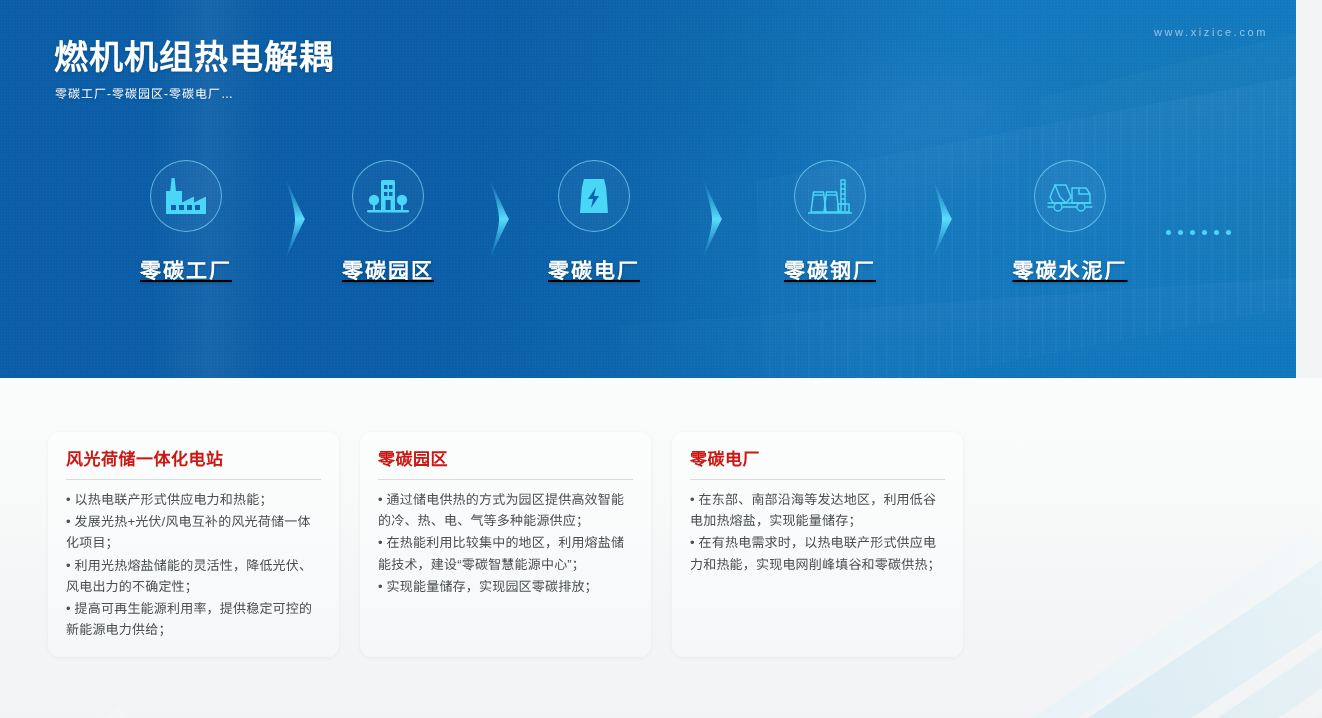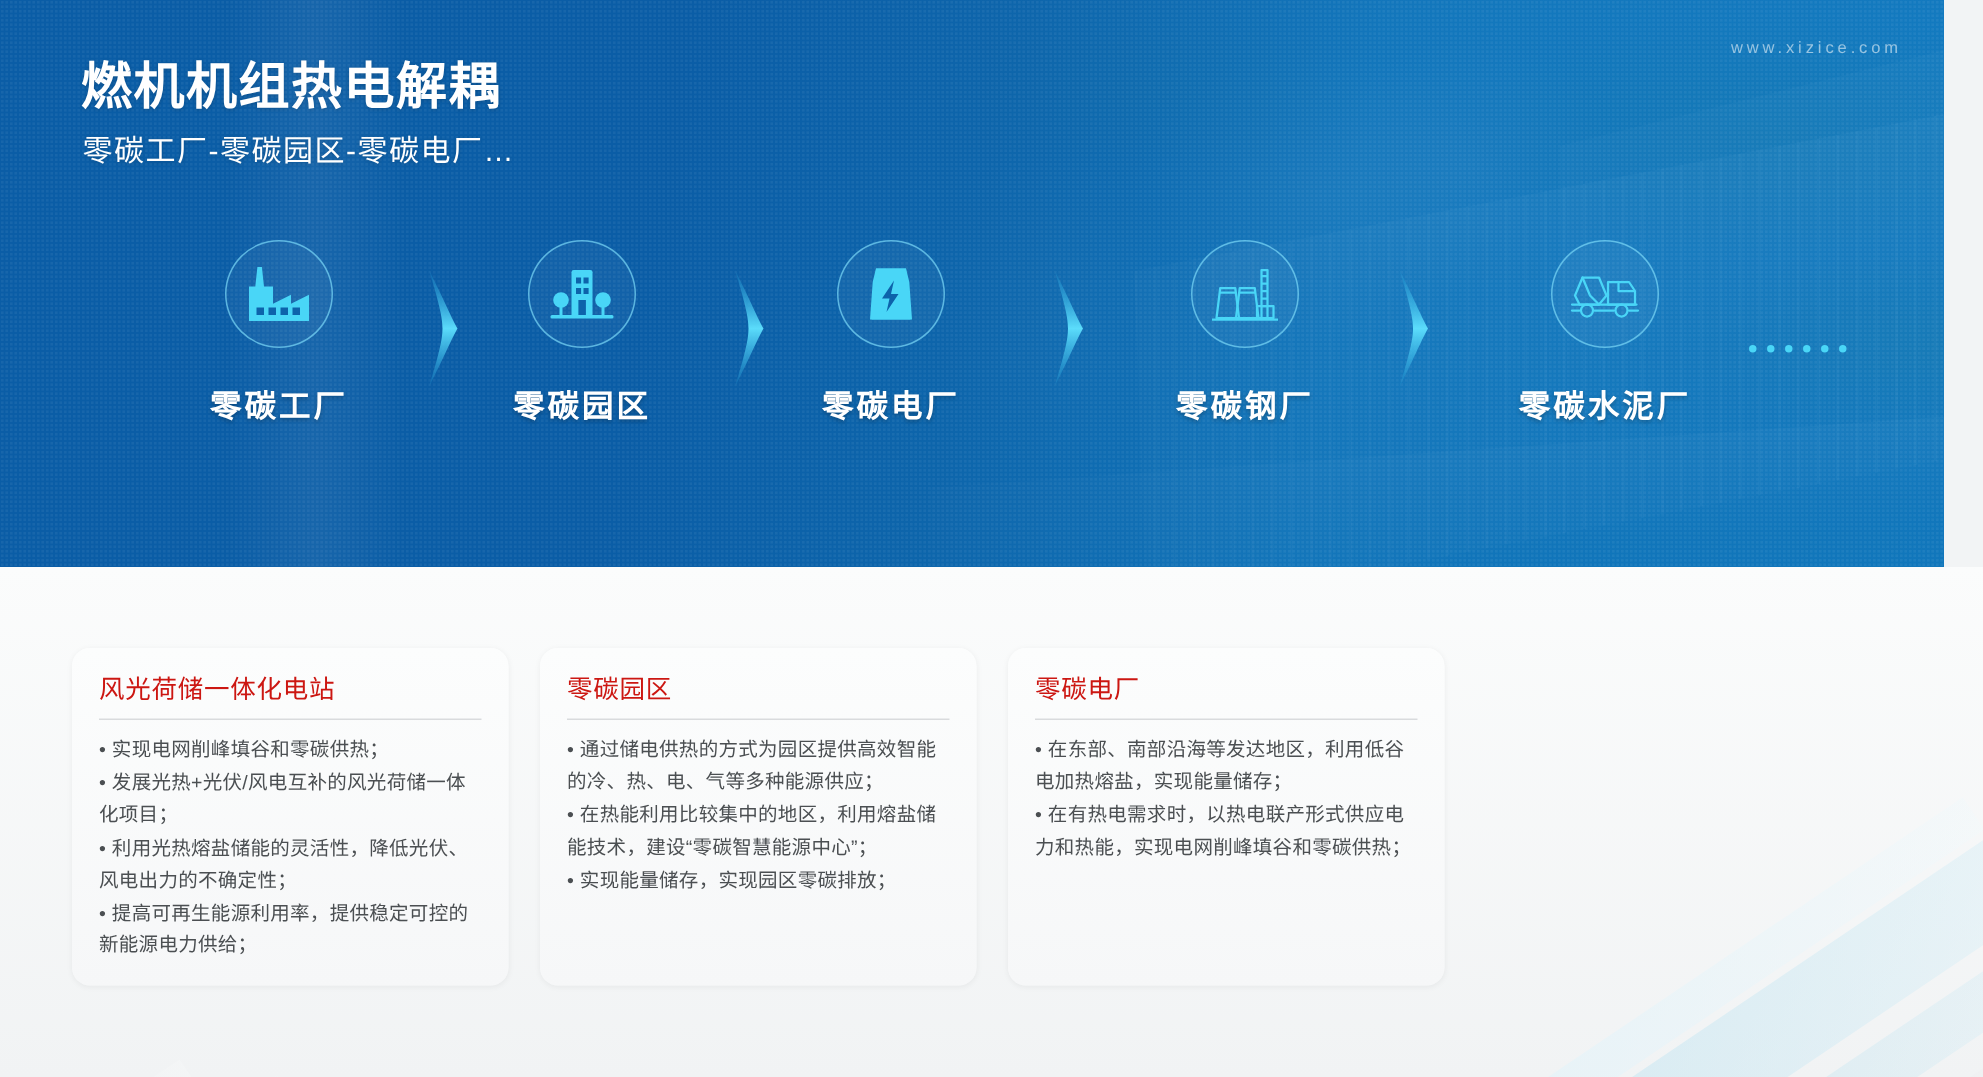--- a/index.html
+++ b/index.html
@@ -82,27 +82,27 @@
     font-size: 11px; letter-spacing: 2.6px;
   }
 
   .hero-title {
     position: absolute; left: 54px; top: 30px;
     color: #ffffff; font-size: 34px; font-weight: bold; letter-spacing: 1px;
     text-shadow: 0 1px 3px rgba(0,0,0,.18);
   }
   .hero-sub {
     position: absolute; left: 55px; top: 84px;
-    color: #ffffff; font-size: 20px; letter-spacing: 1px;
+    color: #ffffff; font-size: 12px; letter-spacing: 1px;
     text-shadow: 0 1px 3px rgba(0,0,0,.18);
   }
 
   
   .flow { position: absolute; left: 0; top: 160px; width: 1322px; height: 160px; }
-  .step { position: absolute; top: 0; width: 150px; text-align: center; }
+  .step { position: absolute; top: 0; width: 150px; text-align: center; text-decoration: underline; }
   .circle {
     width: 72px; height: 72px; margin: 0 auto;
     border-radius: 50%;
     border: 1.6px solid rgba(122,216,248,.70);
     display: flex; align-items: center; justify-content: center;
     background: rgba(255,255,255,.035);
   }
   .circle svg { display: block; }
   .step-label {
     margin-top: 22px;
@@ -151,21 +151,21 @@
     display: flex; gap: 21px;
   }
   .card {
     width: 291px; min-height: 208px;
     background: linear-gradient(180deg, #fcfdfd 0%, #f6f7f8 100%);
     border-radius: 12px;
     padding: 18px 18px 16px 18px;
     box-shadow: 0 1px 4px rgba(0,0,0,.055);
   }
   .card-title {
-    color: #cc1712; font-size: 17px; font-weight: normal; letter-spacing: .5px;
+    color: #cc1712; font-size: 17px; font-weight: bold; letter-spacing: .5px;
     line-height: 1.2;
   }
   .card-rule {
     margin-top: 9px; margin-bottom: 9px;
     height: 1px; background: #d9dbdd;
   }
   .card-body { list-style: none; }
   .card-body li {
     color: #4b4f52; font-size: 13px; line-height: 1.62;
     margin-bottom: 1px; text-indent: 0;
@@ -328,21 +328,21 @@
     <div class="ribbon rb3"></div>
     <div class="rbl1"></div>
     <div class="rbl2"></div>
 
     <div class="cards">
 
       <div class="card">
         <div class="card-title">风光荷储一体化电站</div>
         <div class="card-rule"></div>
         <ul class="card-body">
-          <li>实现电网削峰填谷和零碳供热；</li>
+          <li>以热电联产形式供应电力和热能；</li>
           <li>发展光热+光伏/风电互补的风光荷储一体化项目；</li>
           <li>利用光热熔盐储能的灵活性，降低光伏、风电出力的不确定性；</li>
           <li>提高可再生能源利用率，提供稳定可控的新能源电力供给；</li>
         </ul>
       </div>
 
 
       <div class="card">
         <div class="card-title">零碳园区</div>
         <div class="card-rule"></div>

